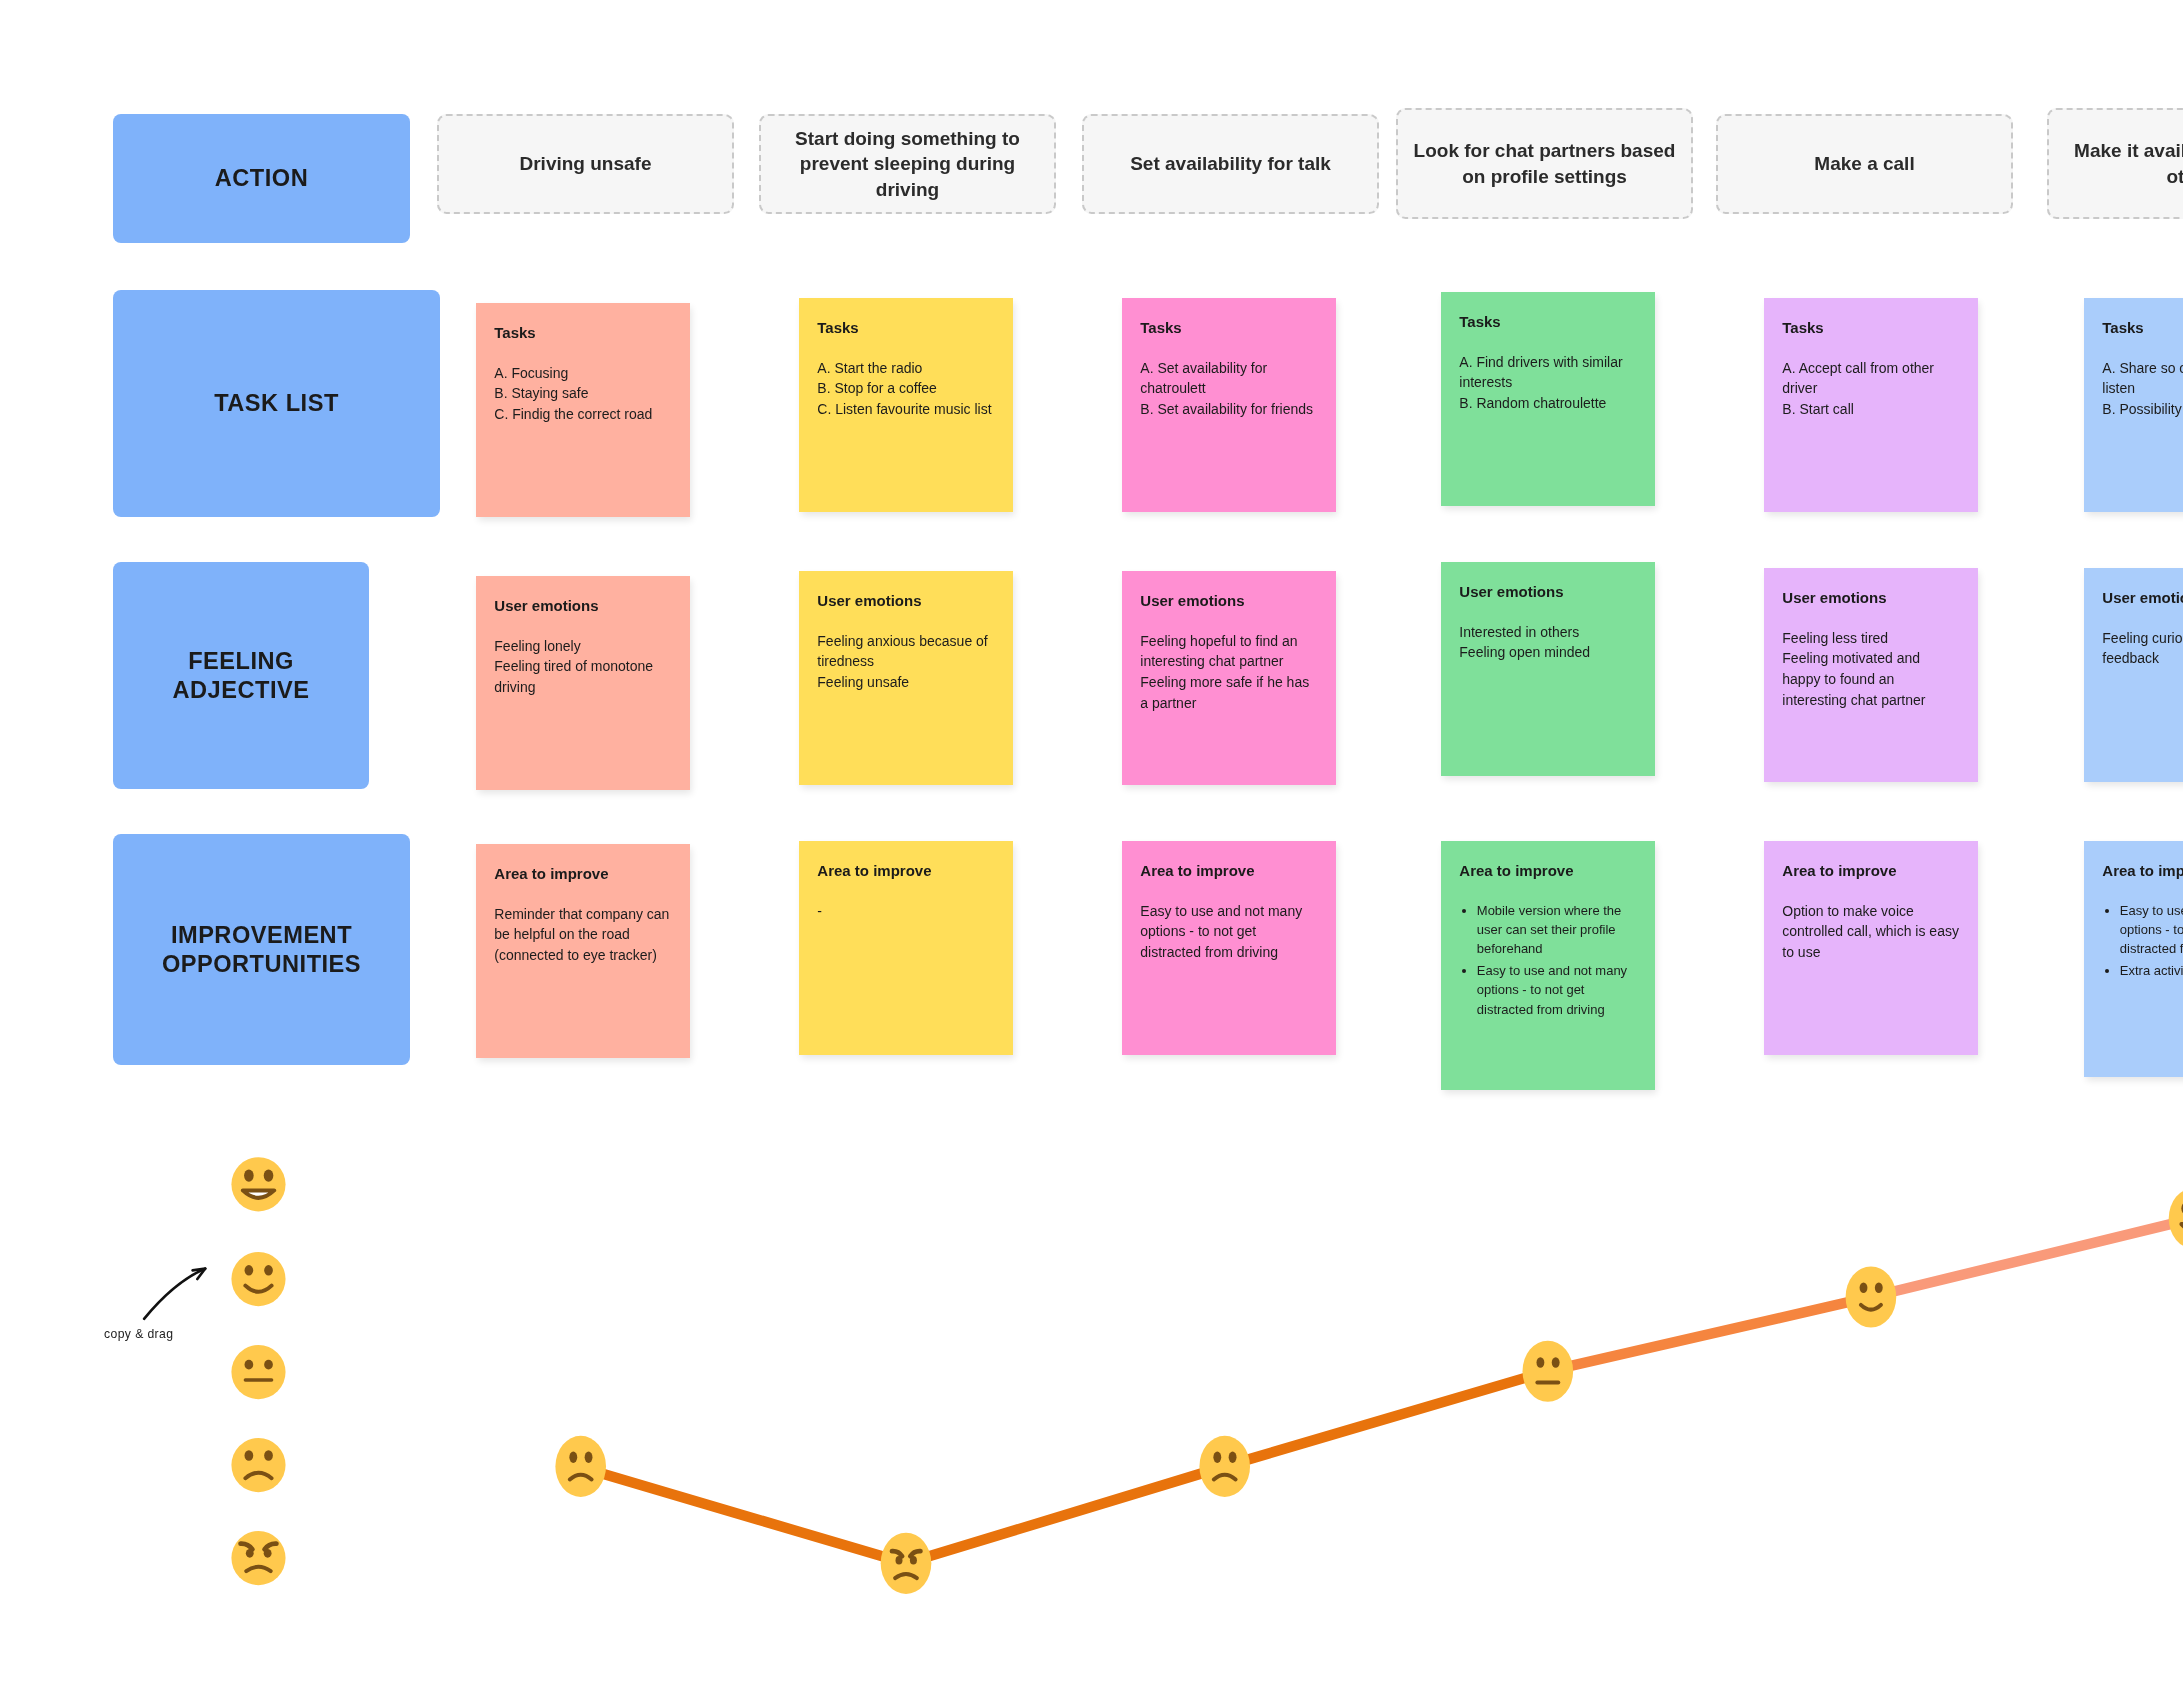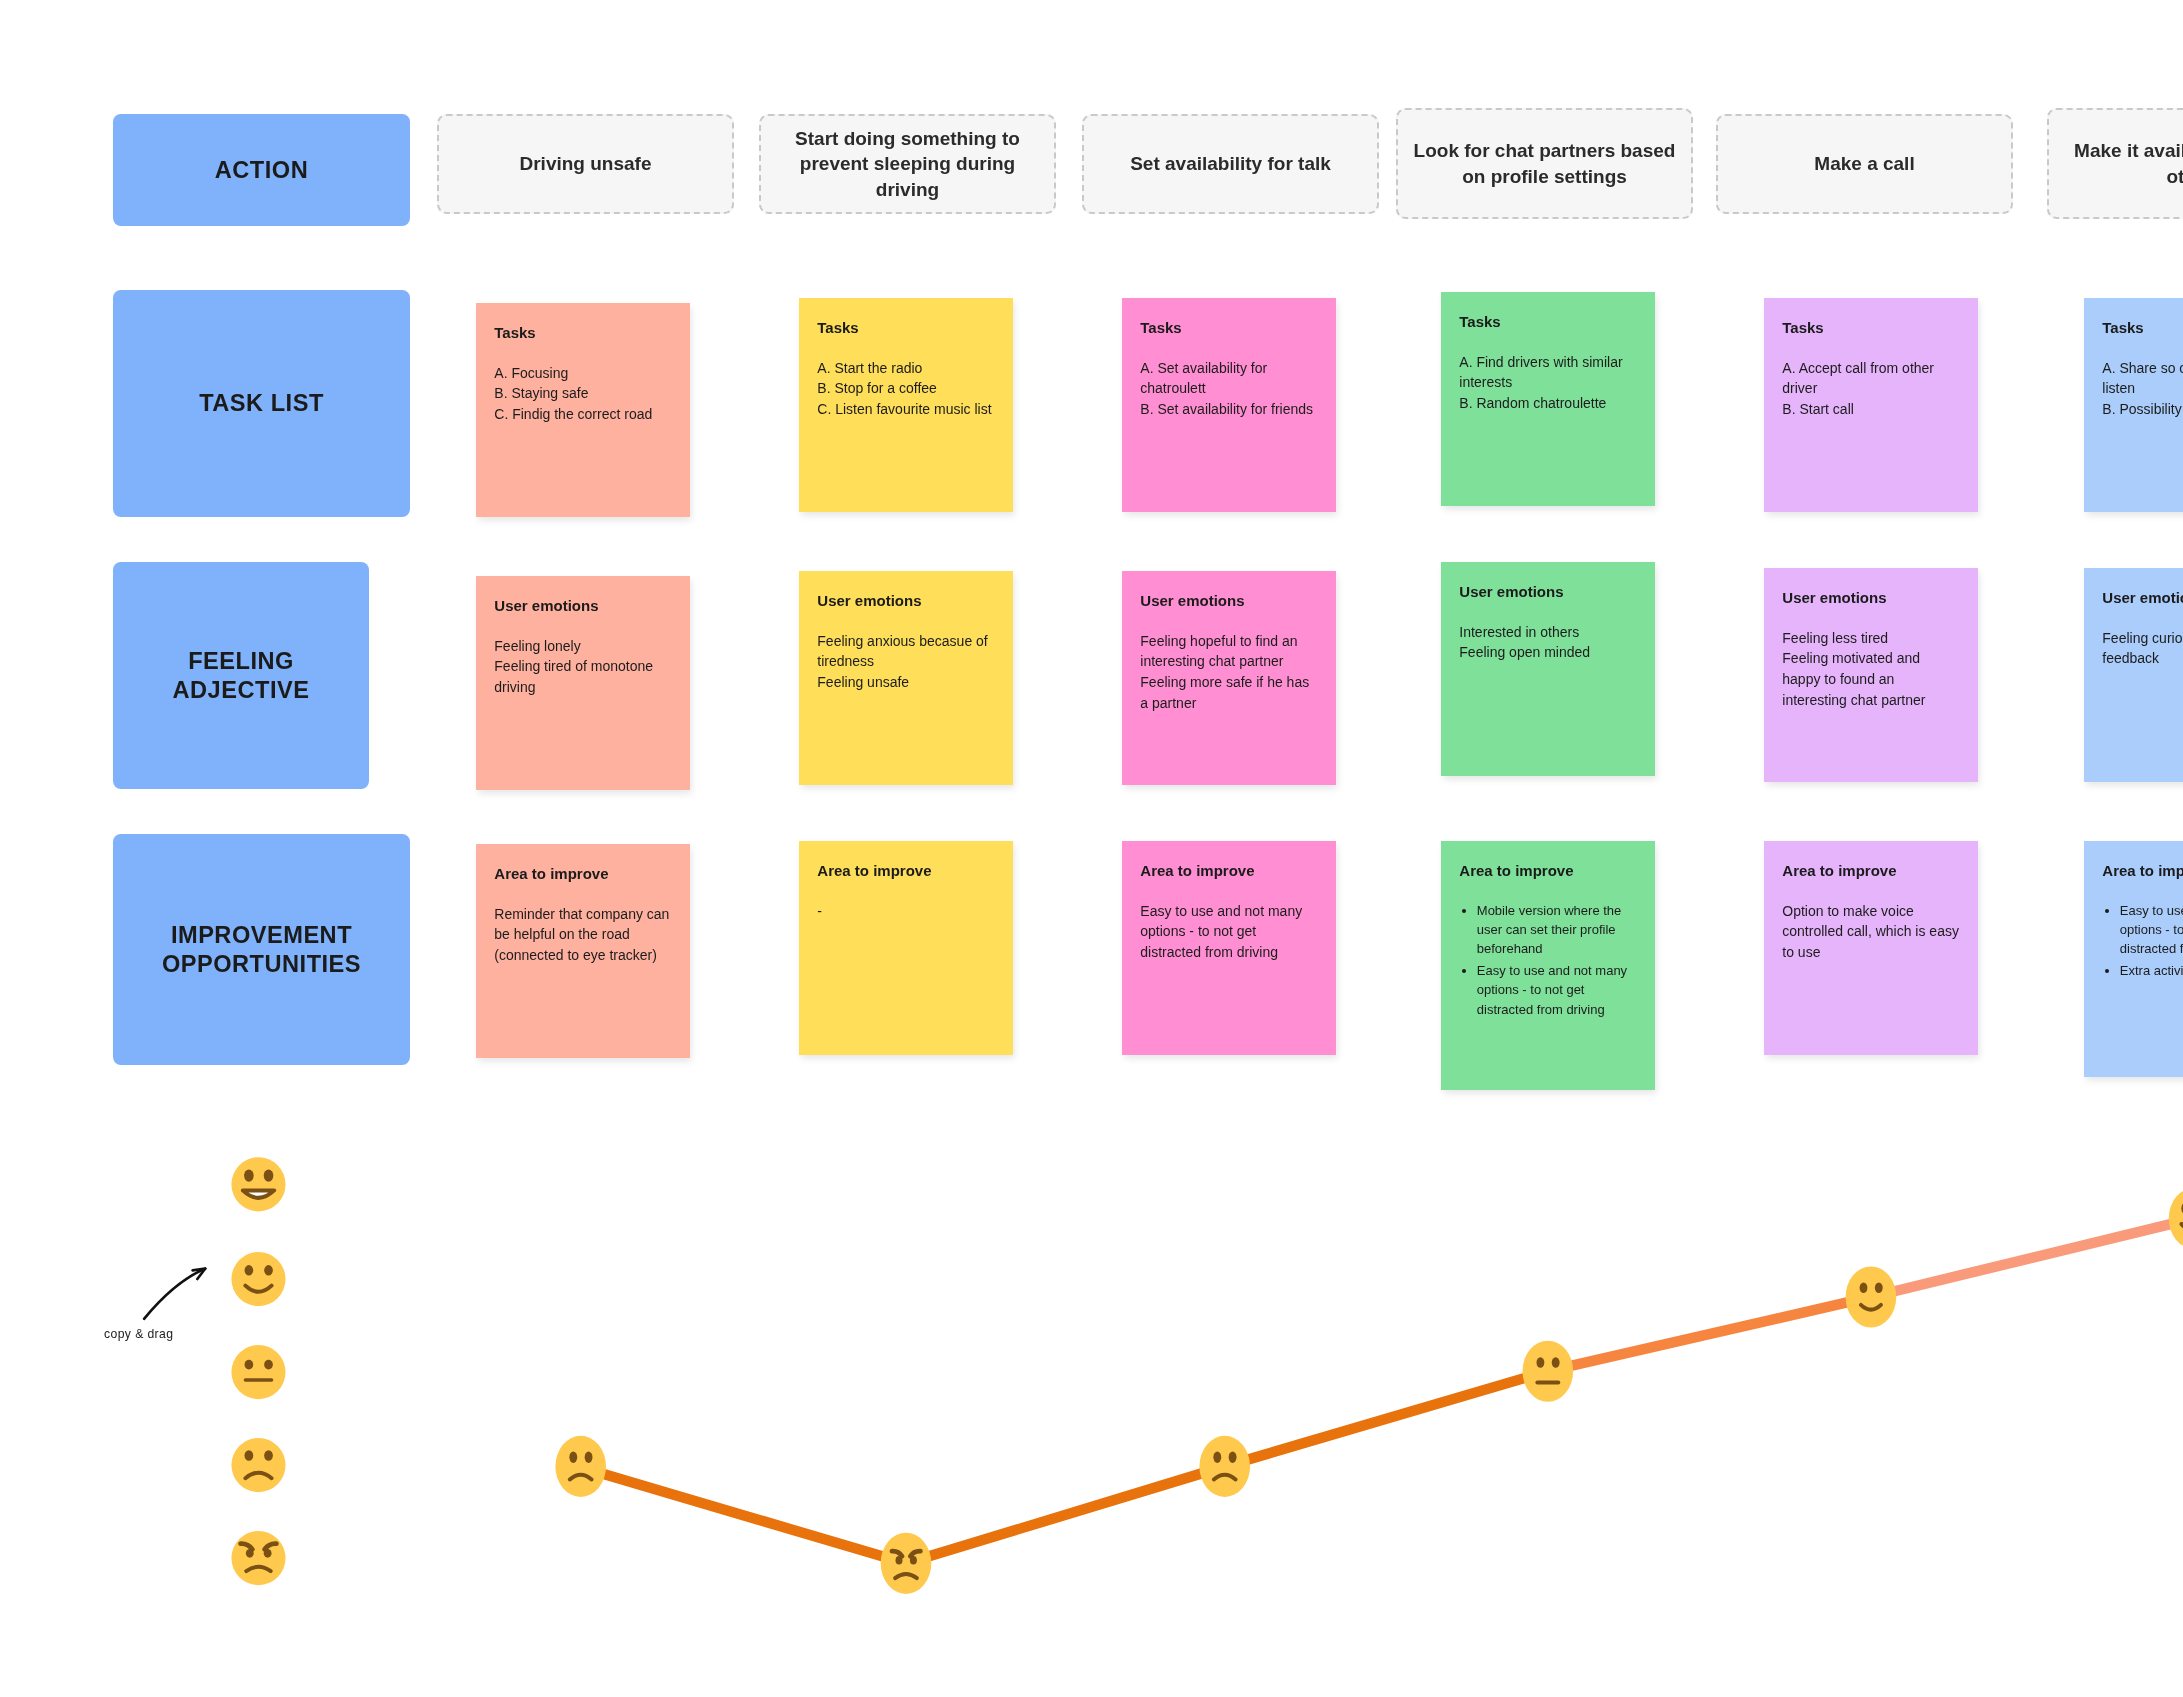--- a/index.html
+++ b/index.html
@@ -50,24 +50,24 @@
   .hint{
     position:absolute;font-size:12.2px;color:#222;letter-spacing:0.4px;white-space:nowrap;
   }
   svg.vec{position:absolute;left:0;top:0;overflow:visible;pointer-events:none;}
 </style>
 </head>
 <body>
 
 <div class="board">
 
-  <div class="rowlabel" style="left:113px;top:114px;width:297px;height:112px;">
+  <div class="rowlabel" style="left:113px;top:114px;width:297px;height:129px;">
     <span>ACTION</span>
   </div>
-  <div class="rowlabel" style="left:113px;top:290px;width:297px;height:227px;">
+  <div class="rowlabel" style="left:113px;top:290px;width:327px;height:227px;">
     <span>TASK LIST</span>
   </div>
   <div class="rowlabel" style="left:113px;top:562px;width:256px;height:227px;">
     <span>FEELING ADJECTIVE</span>
   </div>
   <div class="rowlabel" style="left:113px;top:834px;width:297px;height:231px;">
     <span>IMPROVEMENT OPPORTUNITIES</span>
   </div>
 
   <div class="actioncard" style="left:437px;top:114px;width:297px;height:100px;">

